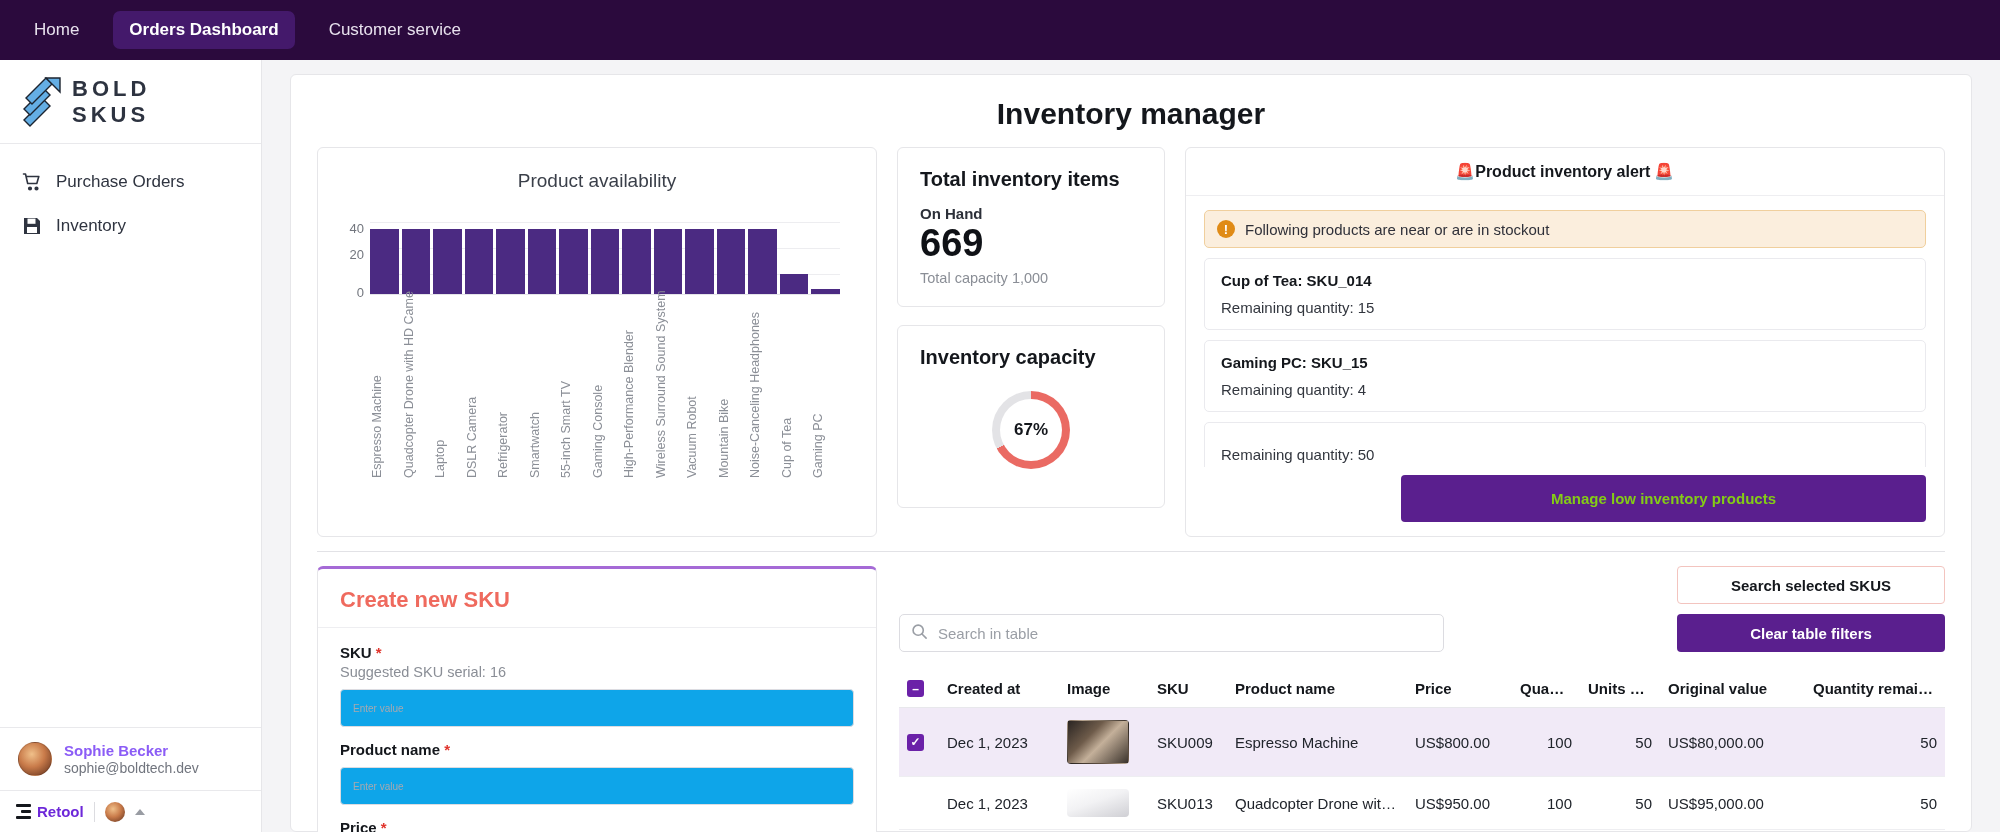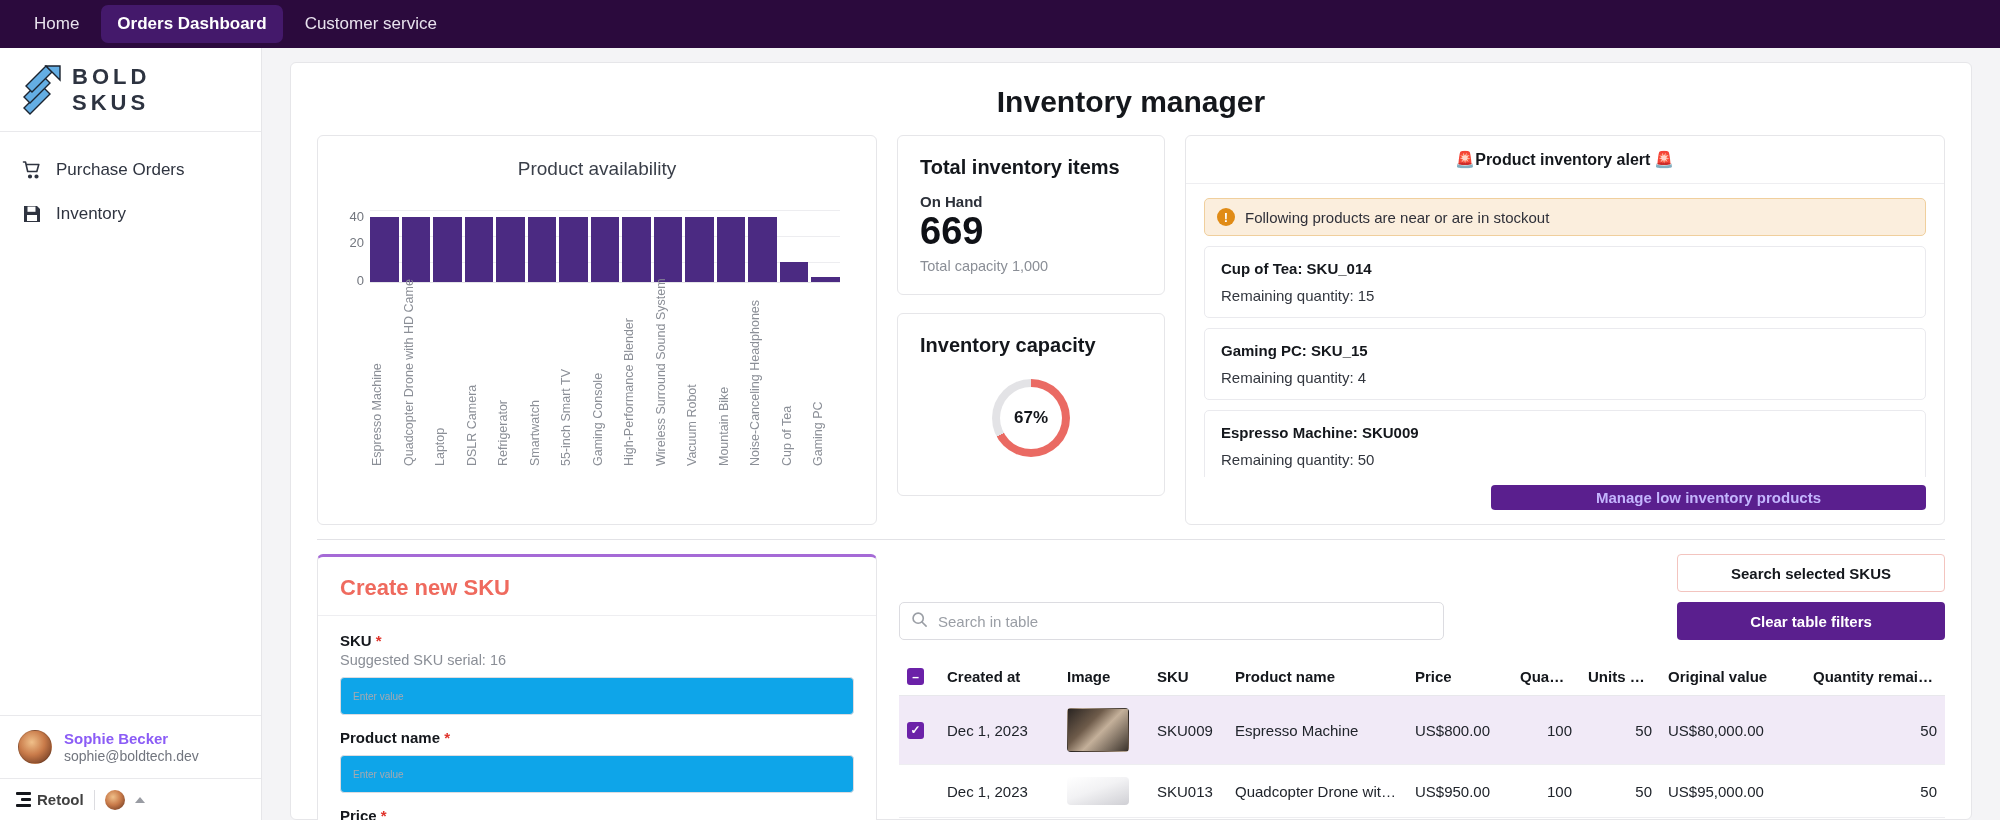--- a/index.html
+++ b/index.html
@@ -6,22 +6,22 @@
   html, body {
     width: 2000px; height: 832px;
     font-family: "Liberation Sans", sans-serif;
     background: #ffffff;
     overflow: hidden;
   }
   .app { position: relative; width: 2000px; height: 832px; }
 
   
   .topnav {
-    height: 48px; background: #2b0a3d;
-    display: flex; align-items: center; gap: 6px;
+    height: 60px; background: #2b0a3d;
+    display: flex; align-items: center; gap: 18px;
     padding: 0 18px;
   }
   .topnav-item {
     color: #e8e2ee; font-size: 17px; padding: 9px 16px;
     border-radius: 7px; white-space: nowrap; cursor: pointer;
   }
   .topnav-item.active { background: #44196b; color: #ffffff; font-weight: 700; }
 
   
   .below { display: flex; height: 772px; }
@@ -57,21 +57,21 @@
     width: 34px; height: 34px; border-radius: 50%;
     background: radial-gradient(circle at 40% 35%, #f0c08a 0%, #c97b4a 45%, #5c2d1a 100%);
     flex: none; border: 1px solid #0000001a;
   }
   .uname { font-size: 15px; font-weight: 700; color: #8b5cf6; }
   .umail { font-size: 14px; color: #71757e; margin-top: 1px; }
   .retool-bar {
     border-top: 1px solid #e9e9ec; height: 42px;
     display: flex; align-items: center; gap: 10px; padding: 0 16px;
   }
-  .retool-logo { display: flex; align-items: center; gap: 6px; font-weight: 800; font-size: 15px; color: #404040; }
+  .retool-logo { display: flex; align-items: center; gap: 6px; font-weight: 800; font-size: 15px; color: #6d28d9; }
   .retool-glyph { display:flex; flex-direction:column; gap:3px; }
   .retool-glyph i { display:block; width:15px; height:3px; background:#14171c; border-radius:1px; }
   .retool-glyph i:nth-child(2){ width:10px; margin-left:5px;}
   .vdiv { width: 1px; height: 20px; background: #dcdce0; }
   .mini-av { width: 20px; height: 20px; border-radius: 50%;
     background: radial-gradient(circle at 40% 35%, #f0c08a 0%, #c97b4a 45%, #5c2d1a 100%); }
   .caret-up { width:0;height:0;border-left:5px solid transparent;border-right:5px solid transparent;border-bottom:6px solid #999ca3; }
 
   
   .main { flex: 1; background: #f4f4f6; padding: 14px 28px 0 28px; overflow: hidden; }
@@ -124,23 +124,23 @@
     padding: 9px 12px; display:flex; align-items:center; gap:10px;
     font-size:15px; color:#2f3039;
   }
   .warn-ico { width:18px;height:18px;border-radius:50%;background:#e08b16;color:#fff;
               font-size:13px;font-weight:800;display:flex;align-items:center;justify-content:center;flex:none;}
   .prod-box { border:1px solid #eaeaee; border-radius:5px; padding: 13px 16px; }
   .prod-t { font-size:15px; font-weight:800; color:#14171c; }
   .prod-q { font-size:15px; color:#32363e; margin-top:10px; }
   .btn-row { padding: 8px 18px 14px; display:flex; justify-content:flex-end; }
   .btn-primary {
-    background:#5a1f8e; color:#c4b5fd; border:none; border-radius:4px;
-    font-size:15px; font-weight:700; padding: 4px 24px; cursor:pointer;
-    font-family:"Liberation Sans", sans-serif; width: 435px;
+    background:#5a1f8e; color:#84cc16; border:none; border-radius:4px;
+    font-size:15px; font-weight:700; padding: 15px 24px; cursor:pointer;
+    font-family:"Liberation Sans", sans-serif; width: 525px;
   }
 
   
   .divider-row { margin-top: 14px; border-top: 1px solid #e2e2e6; }
   .lower { display:flex; gap: 22px; padding-top: 14px; }
 
   .sku-panel { width: 560px; border:1px solid #e6e6e9; border-radius:6px; border-top:3px solid #a56ad6; background:#fff; }
   .sku-head { font-size:22px; font-weight:800; color:#ef6a5e; padding: 18px 22px 14px; border-bottom:1px solid #eeeef1; }
   .sku-body { padding: 16px 22px 0; }
   .fl { font-size:15px; font-weight:800; color:#14171c; }
@@ -395,21 +395,20 @@
               </div>
               <div class="prod-box">
                 <div class="prod-t">Cup of Tea: SKU_014</div>
                 <div class="prod-q">Remaining quantity: 15</div>
               </div>
               <div class="prod-box">
                 <div class="prod-t">Gaming PC: SKU_15</div>
                 <div class="prod-q">Remaining quantity: 4</div>
               </div>
               <div class="prod-box">
-                <div class="prod-t">Espresso Machine: SKU009</div>
                 <div class="prod-q">Remaining quantity: 50</div>
               </div>
             </div>
             <div class="btn-row">
               <button class="btn-primary">Manage low inventory products</button>
             </div>
           </div>
         </div>
 
         <div class="divider-row"></div>

